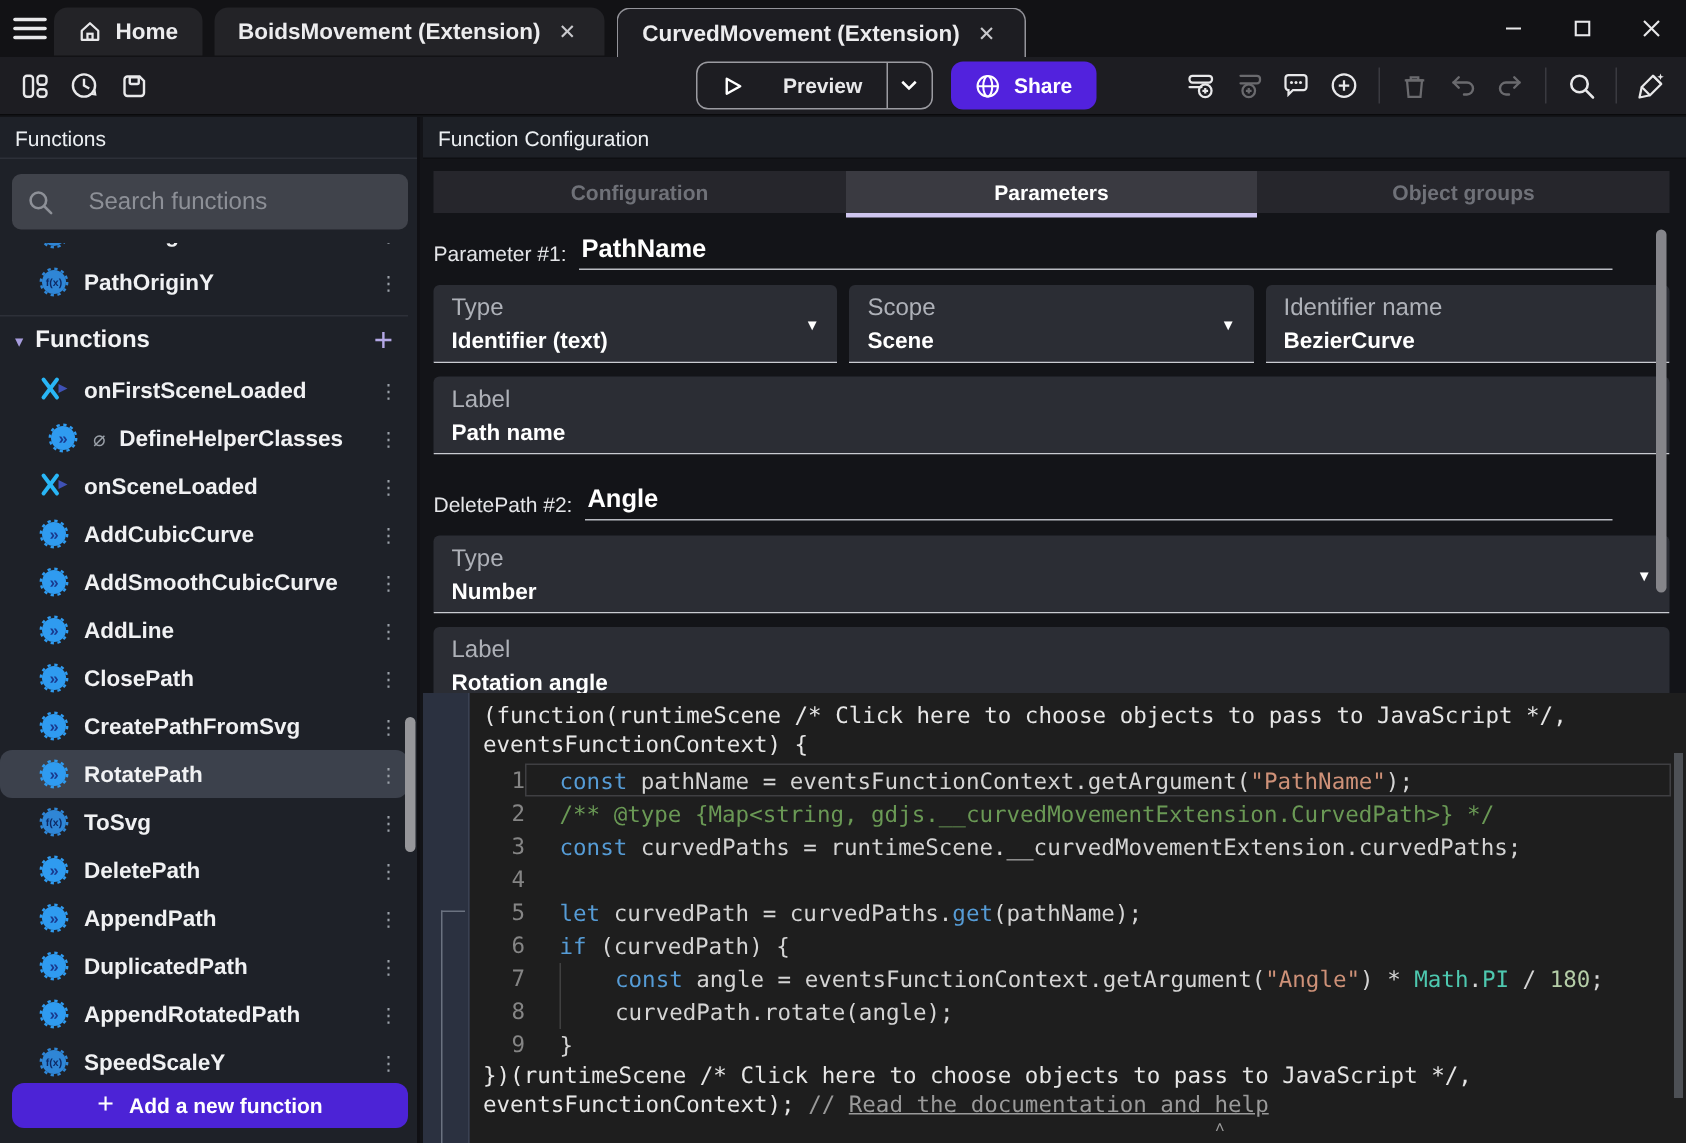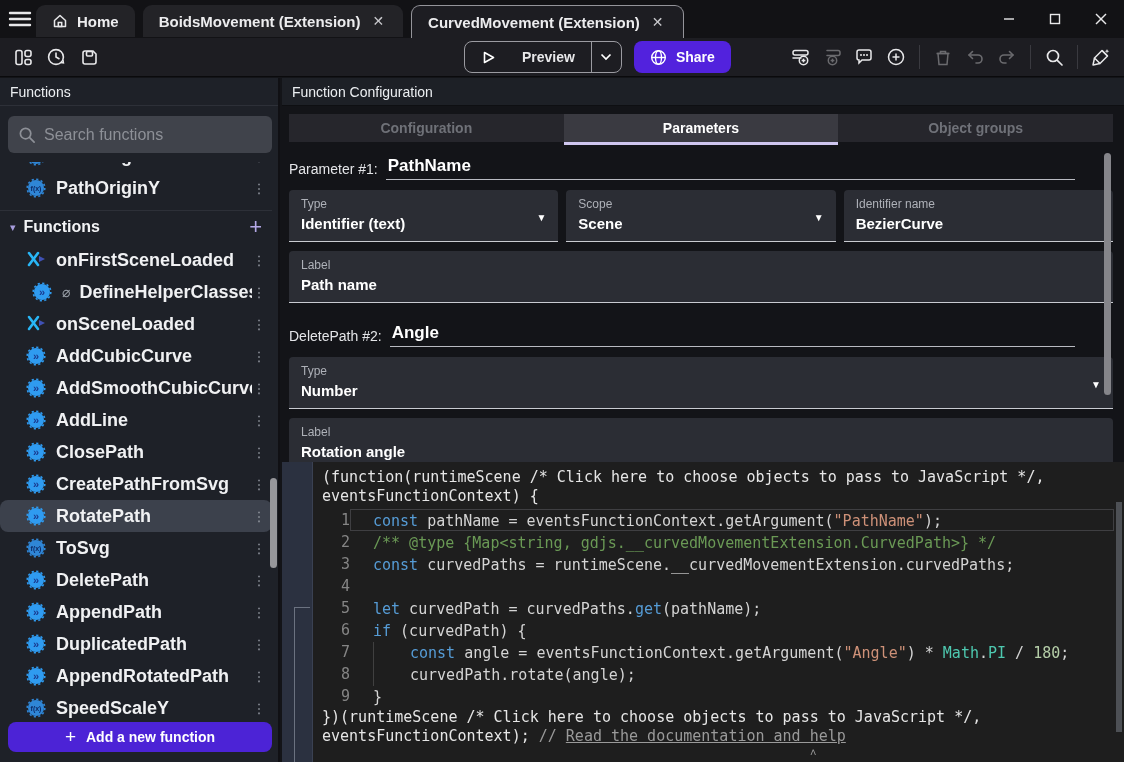--- a/index.html
+++ b/index.html
@@ -41,35 +41,35 @@
     margin-left:12px; height:32px; display:flex; align-items:center; gap:9px; padding:0 16px;
     background:#5222dd; border-radius:8px; cursor:pointer;
   }
   .share-btn span { font-size:14px; font-weight:700; color:#fff; }
   .tb-right { display:flex; align-items:center; gap:2px; margin-left:auto; margin-right:8px; }
   .tb-sep { width:1px; height:24px; background:#3a3a40; margin:0 6px; flex:none; }
 
   
   .sidebar { position:absolute; left:0; top:78px; width:280px; height:684px; background:#1e2128; border-right:2px solid #101014; }
   .sb-header { height:28px; display:flex; align-items:center; padding:0 10px; font-size:14px; font-weight:500; color:#eceff2; border-bottom:1px solid #2d3038; }
-  .sb-search { position:absolute; left:8px; top:38px; width:264px; height:37px; background:#40434b; border-radius:6px; display:flex; align-items:center; padding:0 10px; gap:8px; }
+  .sb-search { position:absolute; left:8px; top:38px; width:264px; height:37px; background:#40434b; border-radius:6px; display:flex; align-items:center; padding:0 10px; gap:23px; }
   .sb-search input { background:transparent; border:none; outline:none; color:#e8e8ea; font-size:16px; width:200px; font-family:"Liberation Sans",sans-serif; }
   .sb-search input::placeholder { color:#8d9097; }
   .sb-scrolled { position:absolute; left:0; top:84px; width:272px; height:46px; overflow:hidden; }
   .sb-scrolled .fn-item:first-child { margin-top:-22px; }
   .sb-divider { position:absolute; left:0; width:272px; height:1px; background:#2d3038; }
   .sb-section { position:absolute; left:0; top:134px; width:272px; height:30px; display:flex; align-items:center; padding:0 10px; cursor:pointer; }
   .sb-section .tri { color:#a79ddd; font-size:11px; margin-right:8px; }
   .sb-section .sec-label { font-size:16px; font-weight:700; color:#f2f3f5; flex:1; }
   .sb-section .plus { color:#b4a8e6; font-size:22px; font-weight:400; cursor:pointer; line-height:20px; }
   .sb-list { position:absolute; left:0; top:166px; width:272px; }
   .fn-item { height:32px; display:flex; align-items:center; padding:0 6px 0 26px; cursor:pointer; border-radius:8px; }
   .fn-item.selected { background:#3c414c; }
   .fn-item .ficon { width:20px; height:20px; margin-right:10px; flex:none; }
-  .fn-item .flabel { font-size:18px; font-weight:700; color:#f0f1f3; flex:1; white-space:nowrap; overflow:hidden; }
+  .fn-item .flabel { font-size:15px; font-weight:700; color:#f0f1f3; flex:1; white-space:nowrap; overflow:hidden; }
   .fn-item .fprefix { color:#9aa0a8; font-size:14px; margin-right:9px; }
   .fn-item .dots { color:#9aa0a8; font-size:13px; letter-spacing:0; width:14px; text-align:center; cursor:pointer; }
   .fn-item.indented { padding-left:32px; }
   .sb-add-btn {
     position:absolute; left:8px; top:644px; width:264px; height:30px; background:#4c23d6; border-radius:8px;
     display:flex; align-items:center; justify-content:center; gap:10px; cursor:pointer;
   }
   .sb-add-btn .plus { font-size:19px; color:#fff; font-weight:400; }
   .sb-add-btn span.lbl { font-size:14px; font-weight:700; color:#fff; }
   .sb-scrollthumb { position:absolute; left:270px; top:400px; width:7px; height:90px; background:#96969a; border-radius:4px; cursor:pointer; }
@@ -88,21 +88,21 @@
   .param-name-input {
     flex:1; background:transparent; border:none; border-bottom:1px solid #b9bbc2; outline:none;
     color:#fff; font-size:17px; font-weight:700; font-family:"Liberation Sans",sans-serif; padding:0 0 3px 2px; margin-right:22px;
   }
   .param-dots { color:#9aa0a8; font-size:13px; width:16px; text-align:center; cursor:pointer; padding-bottom:6px; }
   .fields-row { display:flex; gap:8px; margin-bottom:9px; }
   .field {
     background:#2b2d34; border-radius:4px 4px 0 0; border-bottom:1px solid #c9cbd1;
     padding:7px 12px 7px 12px; height:52px; position:relative; flex:1; cursor:text;
   }
-  .field .flab { font-size:12px; color:#aeb1b8; }
+  .field .flab { font-size:16px; color:#aeb1b8; }
   .field .fval { font-size:15px; font-weight:700; color:#fff; margin-top:4px; white-space:nowrap; }
   .field .darr { position:absolute; right:12px; top:22px; color:#fff; font-size:10px; }
   .label-field-wrap { margin-bottom:14px; }
 
   .main-scrollthumb { position:absolute; left:822px; top:75px; width:7px; height:242px; background:#85858a; border-radius:4px; cursor:pointer; }
 
   
   .code-area { position:absolute; left:282px; top:462px; width:842px; height:300px; background:#1e1e1e; }
   .code-leftstrip { position:absolute; left:0; top:0; width:31px; height:300px; background:#2b3140; border-right:1px solid #3a4152; }
   .code-bracket { position:absolute; left:12px; top:145px; width:16px; height:155px; border-left:1px solid #6b7280; border-top:1px solid #6b7280; }

